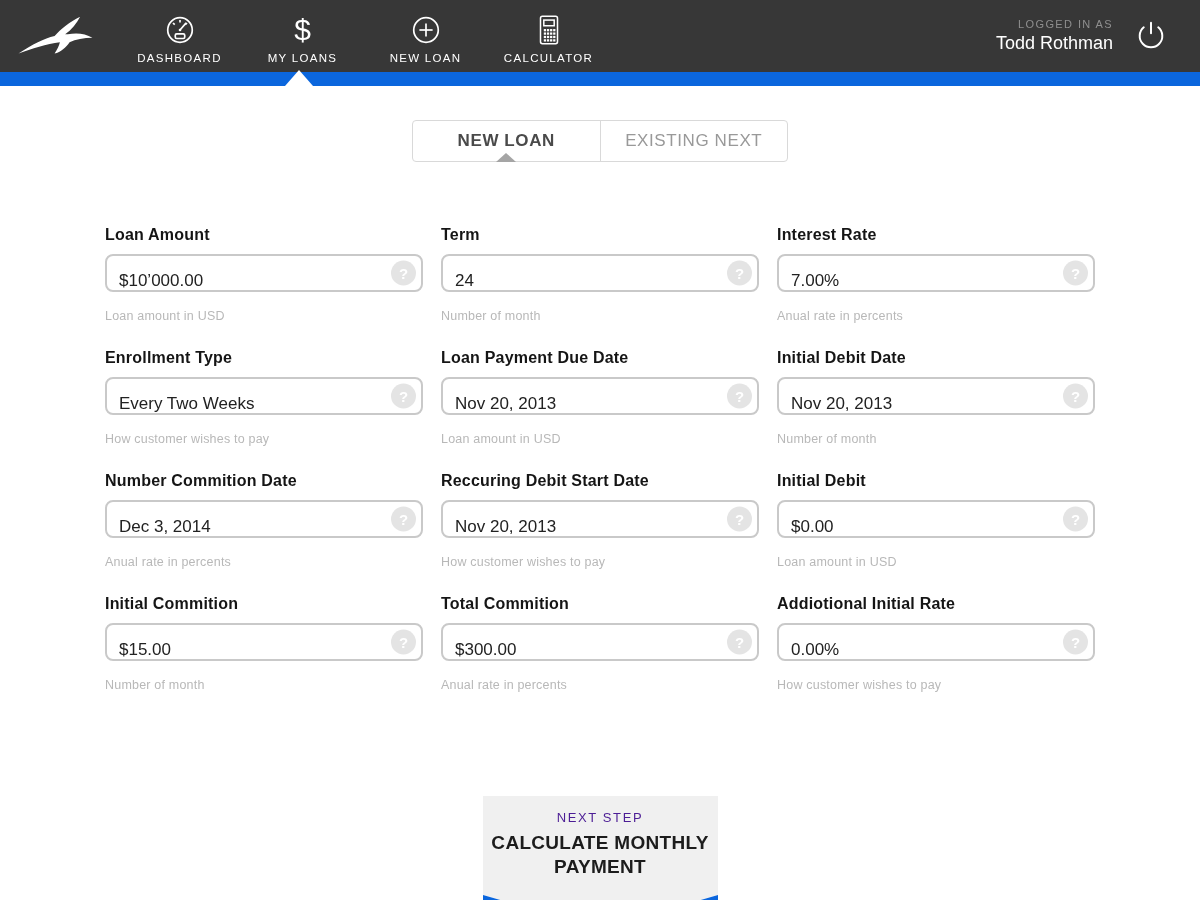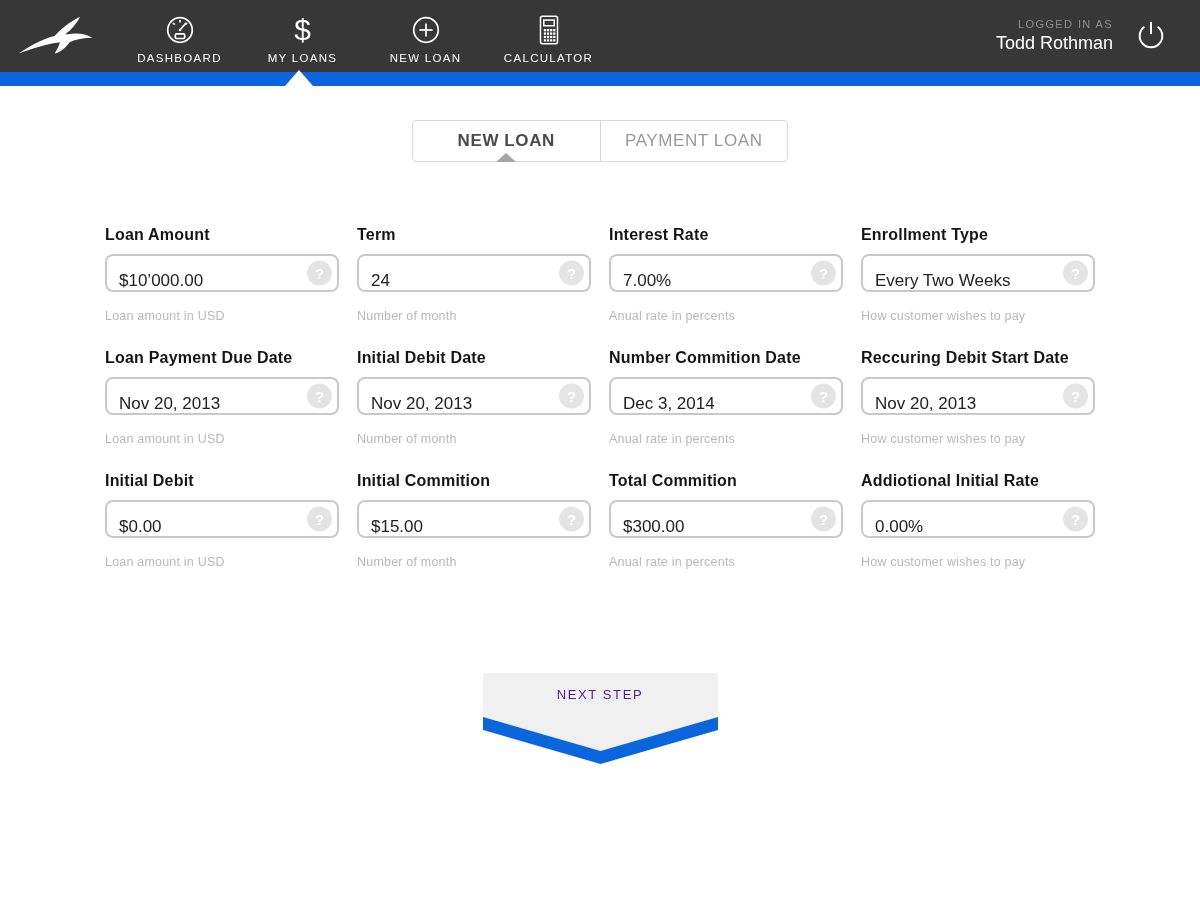--- a/index.html
+++ b/index.html
@@ -33,21 +33,21 @@
   .tab { flex:1; display:flex; align-items:center; justify-content:center;
     font-size:17px; letter-spacing:0.6px; color:#999; cursor:pointer; position:relative; }
   .tab.active { color:#4a4a4a; font-weight:bold; }
   .tab + .tab { border-left:1px solid #d9d9d9; }
   .tab-pointer { position:absolute; bottom:-1px; left:50%; transform:translateX(-50%);
     width:0; height:0; border-left:10px solid transparent; border-right:10px solid transparent;
     border-bottom:9px solid #a5a5a5; }
 
   
   .form-grid { width:990px; margin:64px auto 0; display:grid;
-    grid-template-columns:repeat(4, 1fr); column-gap:18px; row-gap:26px; }
+    grid-template-columns:repeat(3, 1fr); column-gap:18px; row-gap:26px; }
   .field-label { font-size:16px; font-weight:bold; color:#151515; margin-bottom:10px;
     letter-spacing:0.2px; white-space:nowrap; }
   .input-wrap { position:relative; }
   .text-input { width:100%; height:38px; border:2px solid #c9c9c9; border-radius:8px;
     font-size:17px; color:#222; padding:16px 40px 0 12px; background:#fff;
     font-family:"Liberation Sans", sans-serif; outline:none; }
   .q-icon { position:absolute; right:7px; top:50%; transform:translateY(-50%);
     width:25px; height:25px; border-radius:50%; background:#e4e4e4; color:#fff;
     font-weight:bold; font-size:15px; display:flex; align-items:center;
     justify-content:center; cursor:pointer; user-select:none; }
@@ -153,21 +153,21 @@
 <div class="blue-bar">
   <div class="nav-pointer"></div>
 </div>
 
 <div class="tabs">
   <div class="tab active">
     <span>NEW LOAN</span>
     <div class="tab-pointer"></div>
   </div>
   <div class="tab">
-    <span>PAYMENT LOAN</span>
+    <span>EXISTING NEXT</span>
   </div>
 </div>
 
 <div class="form-grid">
 
   <div class="field">
     <div class="field-label">Loan Amount</div>
     <div class="input-wrap">
       <input class="text-input" type="text" value="$10’000.00" style="">
       <span class="q-icon">?</span>
@@ -271,20 +271,21 @@
       <input class="text-input" type="text" value="0.00%" style="">
       <span class="q-icon">?</span>
     </div>
     <div class="helper">How customer wishes to pay</div>
   </div>
 </div>
 
 <div class="next-wrap">
   <div class="next-rect">
     <div class="next-eyebrow">NEXT STEP</div>
+    <div class="next-label">CALCULATE MONTHLY PAYMENT</div>
   </div>
   <div class="next-chevron">
     <svg width="235" height="47" viewBox="0 0 235 47">
       <polygon points="0,0 235,0 117.5,34" fill="#f0f0f0"></polygon>
       <polygon points="0,0 117.5,34 235,0 235,13 117.5,47 0,13" fill="#0b66dd"></polygon>
     </svg>
   </div>
 </div>
 
 </body></html>

